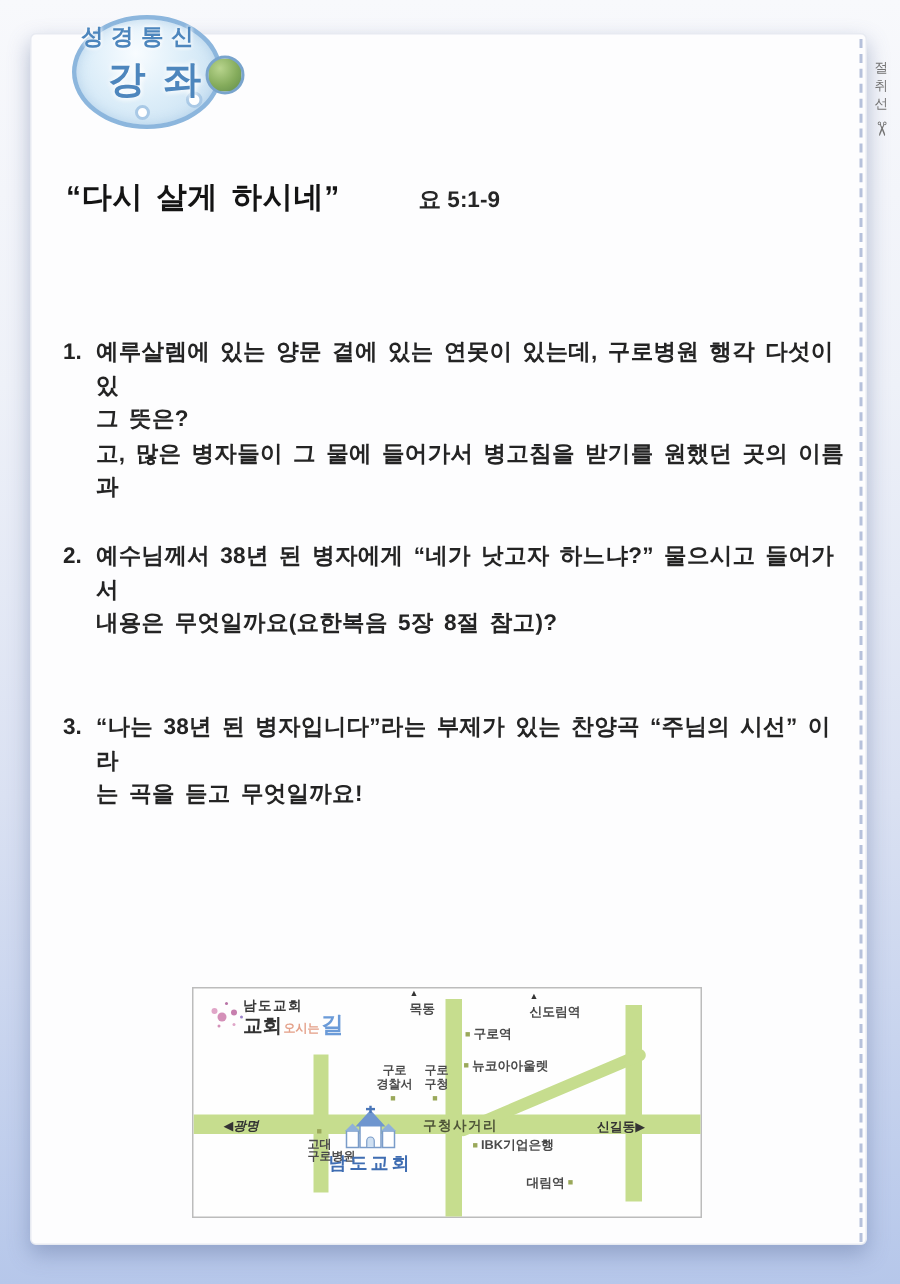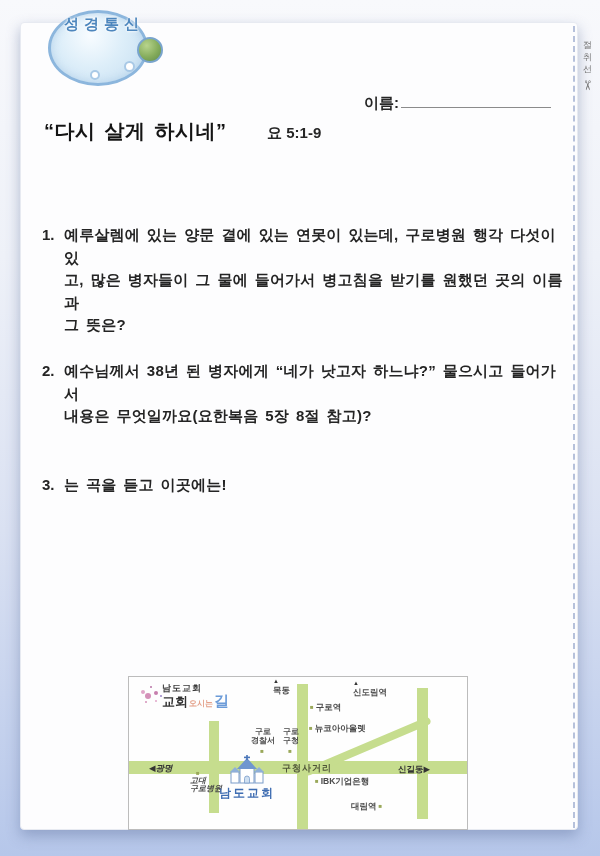--- a/index.html
+++ b/index.html
@@ -26,44 +26,44 @@
   .logo-circle{ position:absolute; left:8px; top:6px; width:100px; height:76px; border-radius:50%;
     border:3px solid #8cb6dd;
     background:radial-gradient(circle at 42% 32%,#f8fcff 0%,#ddeef9 45%,#c3ddf0 100%);
     box-shadow:inset 0 0 8px rgba(140,180,220,.4); }
   .logo-dot{ position:absolute; border-radius:50%; background:#fff; border:2px solid #a9c9e6; }
   .d1{ left:50px; top:66px; width:10px; height:10px; }
   .d2{ left:84px; top:57px; width:11px; height:11px; }
   .logo-globe{ position:absolute; left:97px; top:33px; width:26px; height:26px; border-radius:50%;
     border:2px solid #79a4cd;
     background:radial-gradient(circle at 35% 30%,#b8d48d 0%,#85ac5c 55%,#5f8a4a 100%); }
-  .logo-line1{ position:absolute; left:14px; top:11px; width:100px; text-align:center;
+  .logo-line1{ position:absolute; left:14px; top:11px; width:100px; text-align:left;
     font-size:15px; font-weight:800; letter-spacing:5px; color:#4d86bd;
     text-shadow:0 0 3px #fff,0 0 3px #fff; }
   .logo-line2{ position:absolute; left:14px; top:32px; width:100px; text-align:center;
     font-size:25px; font-weight:800; letter-spacing:12px; text-indent:10px; color:#4d86bd;
     text-shadow:0 0 4px #fff,0 0 4px #fff; }
   
   .date{ position:absolute; top:58px; right:56px; font-size:17px; font-weight:700;
     color:#262626; letter-spacing:1px; word-spacing:7px; }
   .name-row{ position:absolute; left:364px; top:94px; font-size:15px; font-weight:700; color:#262626; }
   .name-line{ display:inline-block; width:150px; height:13px; border-bottom:1.5px solid #8b8b8b; margin-left:2px; }
   .title-row{ position:absolute; left:44px; top:118px; white-space:nowrap; }
   .title-main{ font-size:20px; font-weight:800; color:#141414; letter-spacing:.5px; word-spacing:3px; }
-  .title-ref{ font-size:15px; font-weight:700; color:#262626; margin-left:36px; }
+  .title-ref{ font-size:15px; font-weight:700; color:#262626; margin-left:48px; }
   
   .question{ position:absolute; left:42px; width:524px; display:flex;
     font-weight:700; font-size:15px; line-height:22.5px; color:#242424; }
   .q-num{ width:22px; flex:none; }
   .q-text{ word-spacing:2.5px; letter-spacing:.2px; }
   .q-line{ display:block; }
   .q1{ top:224px; } .q2{ top:360px; } .q3{ top:474px; }
   
   .map{ position:absolute; left:128px; top:658px; width:340px; height:154px;
-    background:#fefefe; border:1px solid #bcbcbc; overflow:hidden; font-weight:700;margin-top:18px; }
+    background:#fefefe; border:1px solid #bcbcbc; overflow:hidden; font-weight:700; }
   .road{ position:absolute; background:#c6dd8e; }
   .rd-a{ left:80px; top:44px; width:10px; height:92px; }
   .rd-b{ left:168px; top:7px; width:11px; height:147px; }
   .rd-c{ left:288px; top:11px; width:11px; height:131px; }
   .rd-h{ left:0; top:84px; width:340px; height:13px; }
   .rd-diag{ left:176px; top:92px; width:136px; height:8px; border-radius:4px;
     transform-origin:0 50%; transform:rotate(-23deg); }
   .flower{ position:absolute; left:16px; top:16px; width:6px; height:6px; border-radius:50%; background:#d490b8;
     box-shadow:8px -3px 0 -1px #c77fae,-5px -4px 0 -1px #e0a6c8,3px -9px 0 -2px #b873a6,
       -2px 6px 0 -2px #d490b8,8px 5px 0 -2px #e0a6c8,13px 0 0 -2px #9b84c9; }
@@ -81,21 +81,21 @@
   .lb-sindorim{ left:224px; top:3px; width:46px; }
   .lb-guro{ left:181px; top:25px; }
   .lb-newcore{ left:180px; top:46px; }
   .lb-police{ left:119px; top:50px; width:30px; text-align:center; font-size:8px; line-height:9px; }
   .lb-office{ left:150px; top:50px; width:24px; text-align:center; font-size:8px; line-height:9px; }
   .lb-intersection{ left:153px; top:85px; font-size:9px; color:#4f5538; letter-spacing:1px;text-align:center; }
   .lb-gwang{ left:20px; top:86px; color:#333;font-style:italic; }
   .lb-singil{ left:269px; top:87px; color:#333; }
   .lb-ibk{ left:186px; top:99px; }
   .lb-daerim{ left:222px; top:124px; }
-  .lb-hospital{ left:61px; top:92px; font-size:8px; line-height:8px;font-style:italic; }
+  .lb-hospital{ left:76px; top:92px; font-size:8px; line-height:8px; }
   .lb-hospital .mk{ margin-left:6px; }
   .church-icon{ position:absolute; left:99px; top:78px; }
   .church-label{ position:absolute; left:90px; top:108px; font-size:12px; font-weight:800;
     color:#3f6db2; letter-spacing:2px; }
 </style>
 </head>
 <body>
 
 <div class="canvas">
 
@@ -106,53 +106,52 @@
     <span class="cut-text">절취선</span>
     <span class="cut-scissors">✂</span>
   </div>
 
   <div class="logo">
     <div class="logo-circle"></div>
     <div class="logo-dot d1"></div>
     <div class="logo-dot d2"></div>
     <div class="logo-globe"></div>
     <div class="logo-line1">성경통신</div>
-  </div>
-
-
-  <div class="name-row">
-    <span>이름:</span><span class="name-line"></span>
-  </div>
+    <div class="logo-line2">강좌</div>
+  </div>
+
+
 
   <div class="title-row">
     <span class="title-main">“다시 살게 하시네”</span>
     <span class="title-ref">요 5:1-9</span>
   </div>
 
   <div class="question q1">
     <span class="q-num">1.</span>
     <div class="q-text">
       <span class="q-line">예루살렘에 있는 양문 곁에 있는 연못이 있는데, 구로병원 행각 다섯이 있</span>
+      <span class="q-line">그 뜻은?</span>
       <span class="q-line">고, 많은 병자들이 그 물에 들어가서 병고침을 받기를 원했던 곳의 이름과</span>
-      <span class="q-line">그 뜻은?</span>
     </div>
   </div>
 
   <div class="question q2">
     <span class="q-num">2.</span>
     <div class="q-text">
       <span class="q-line">예수님께서 38년 된 병자에게 “네가 낫고자 하느냐?” 물으시고 들어가서</span>
       <span class="q-line">내용은 무엇일까요(요한복음 5장 8절 참고)?</span>
     </div>
   </div>
 
   <div class="question q3">
     <span class="q-num">3.</span>
     <div class="q-text">
-      <span class="q-line">는 곡을 듣고 이곳에는!</span>
+      <span class="q-line">“나는 38년 된 병자입니다”라는 부제가 있는 찬양곡 “주님의 시선” 이라</span>
+      <span class="q-line">는 곡을 듣고 무엇일까요!</span>
     </div>
   </div>
 
   <div class="map">
     <div class="road rd-b"></div>
     <div class="road rd-c"></div>
     <div class="road rd-a"></div>
     <div class="road rd-h"></div>
     <div class="road rd-diag"></div>
 

